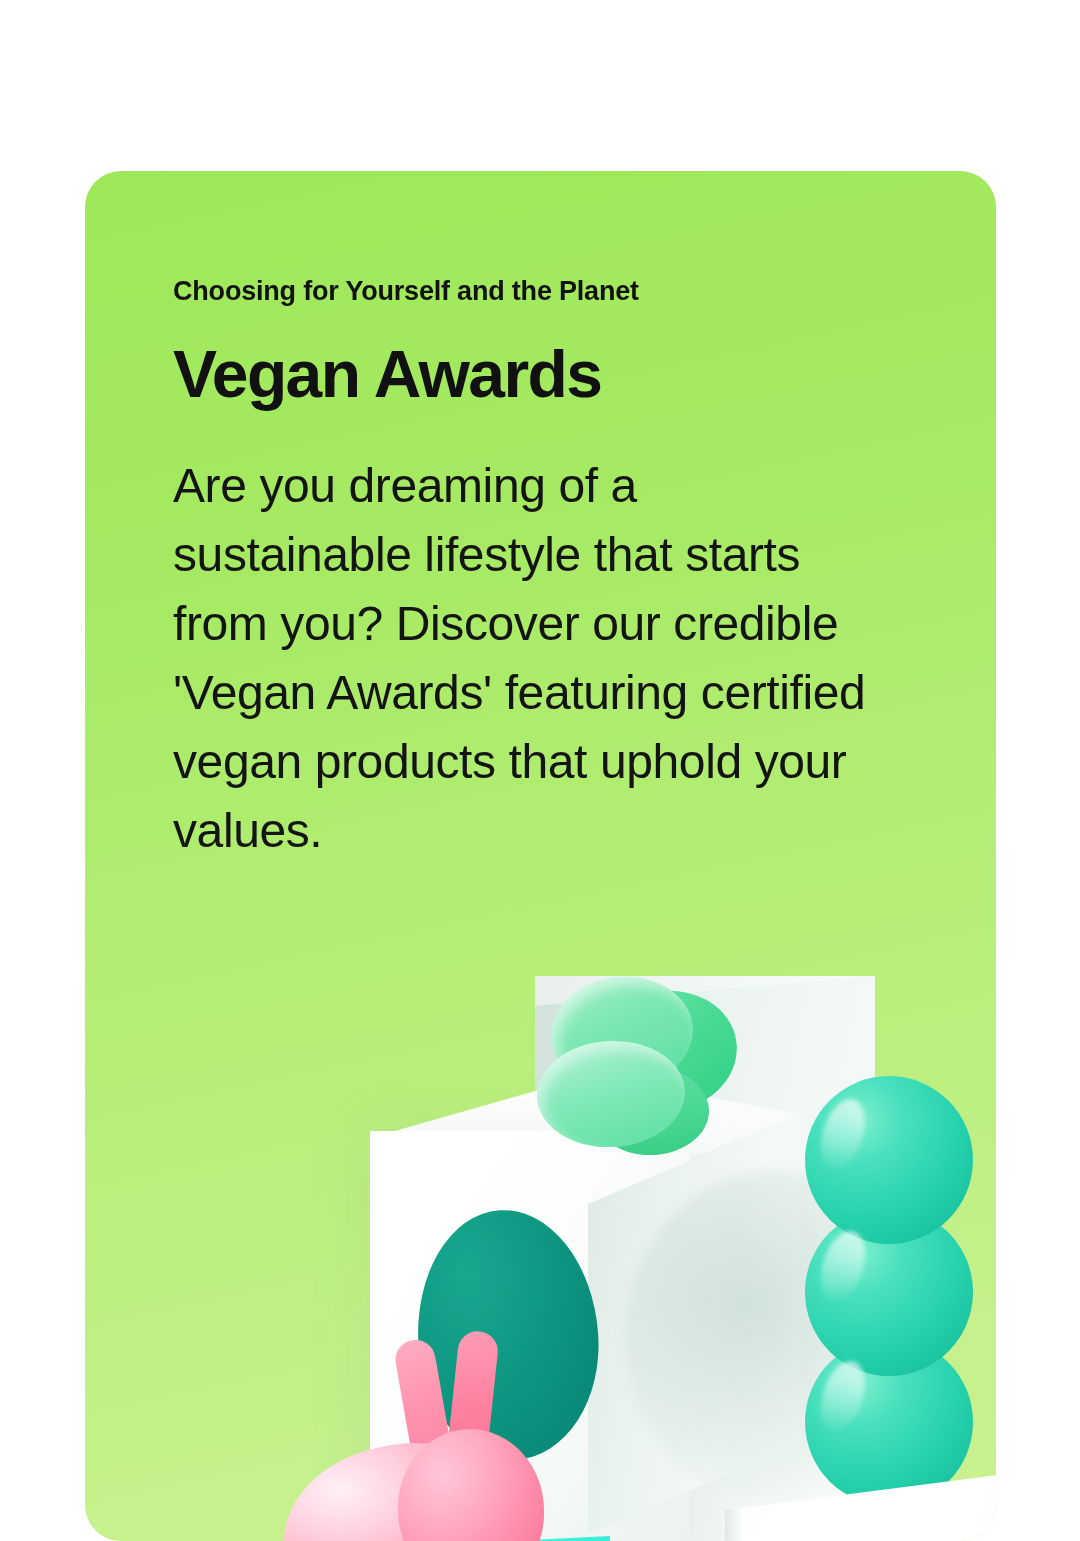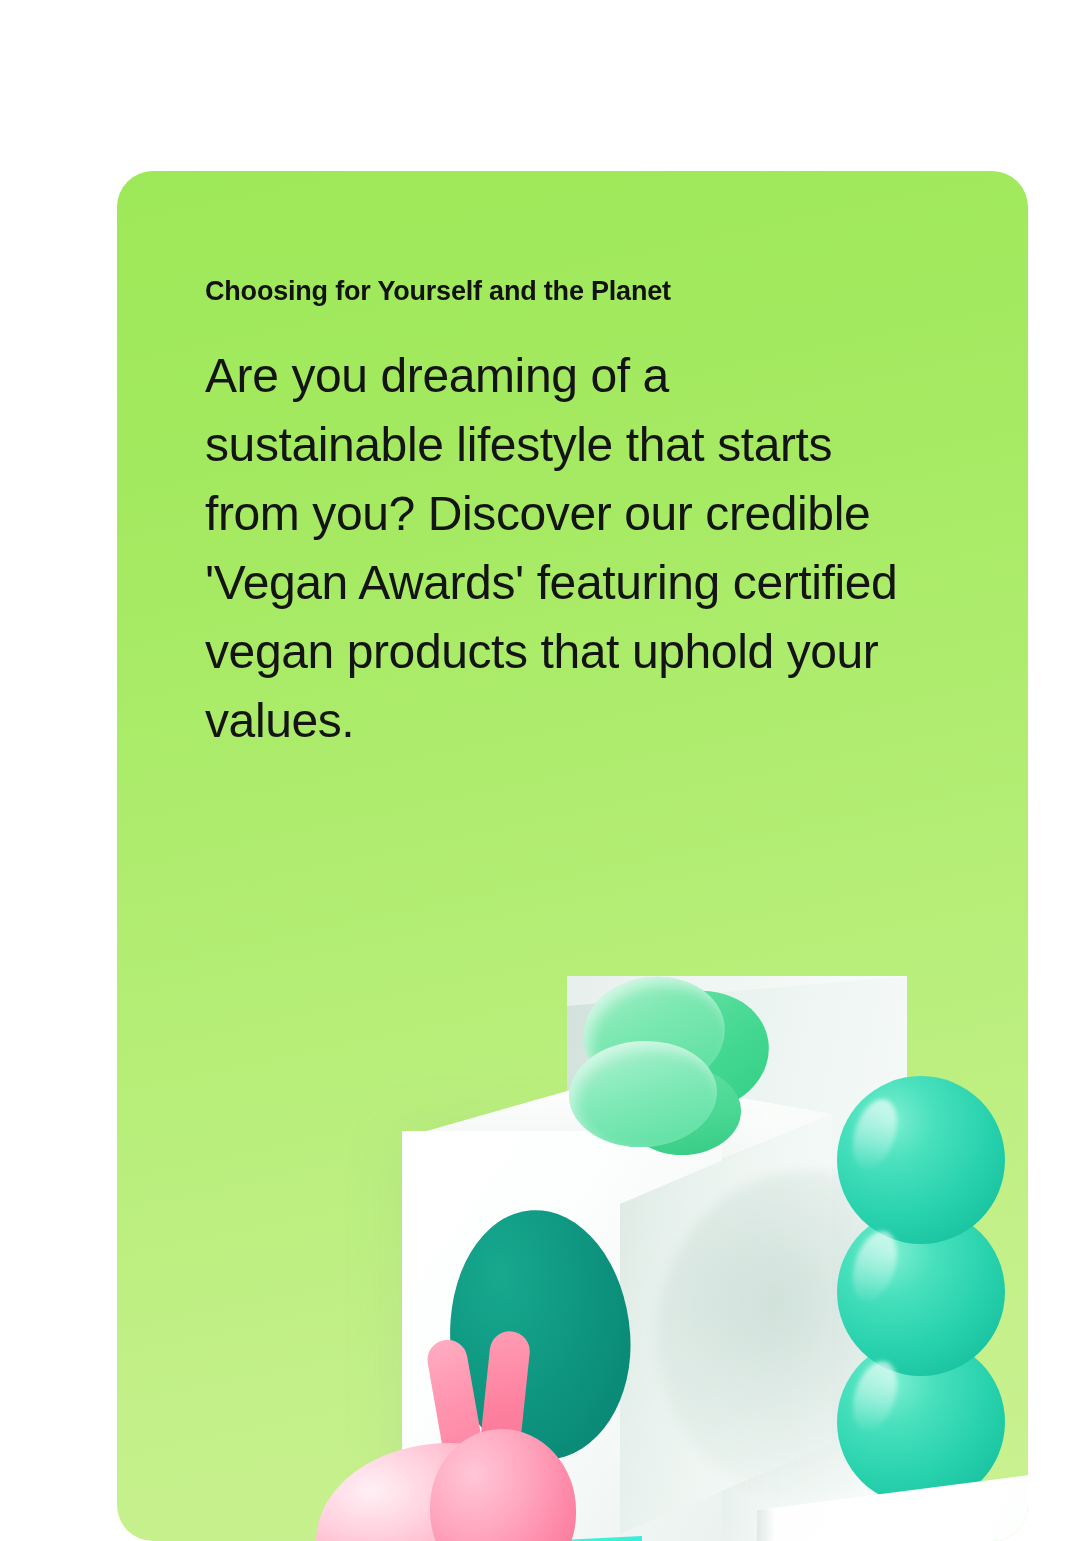--- a/index.html
+++ b/index.html
@@ -4,21 +4,21 @@
 <style>
   html,body{margin:0;padding:0;}
   body{
     width:1080px;height:1541px;
     background:#ffffff;
     font-family:"Liberation Sans", sans-serif;
     overflow:hidden;
   }
 
   
-  .stage{position:relative;width:932px;height:1541px;margin-left:32px;}
+  .stage{position:relative;width:932px;height:1541px;}
 
   .card{
     position:absolute;
     left:85px; top:171px;
     width:911px; height:1370px;
     border-radius:36px 36px 36px 36px;
     overflow:hidden;
     background:linear-gradient(168deg,#9DE858 0%,#A6EA63 28%,#B6EE78 58%,#C4F08A 82%,#CAF191 100%);
   }
 
@@ -273,17 +273,18 @@
         <div class="ear ear-r"></div>
         <div class="body-b"></div>
         <div class="head-b"></div>
 
       </div>
 
     </div>
 
     <div class="copy">
       <p class="eyebrow">Choosing for Yourself and the Planet</p>
+      <h1 class="headline">Vegan Awards</h1>
       <p class="body-copy">Are you dreaming of a sustainable lifestyle that starts from you? Discover our credible 'Vegan Awards' featuring certified vegan products that uphold your values.</p>
     </div>
 
   </div>
 </div>
 
 </body></html>

